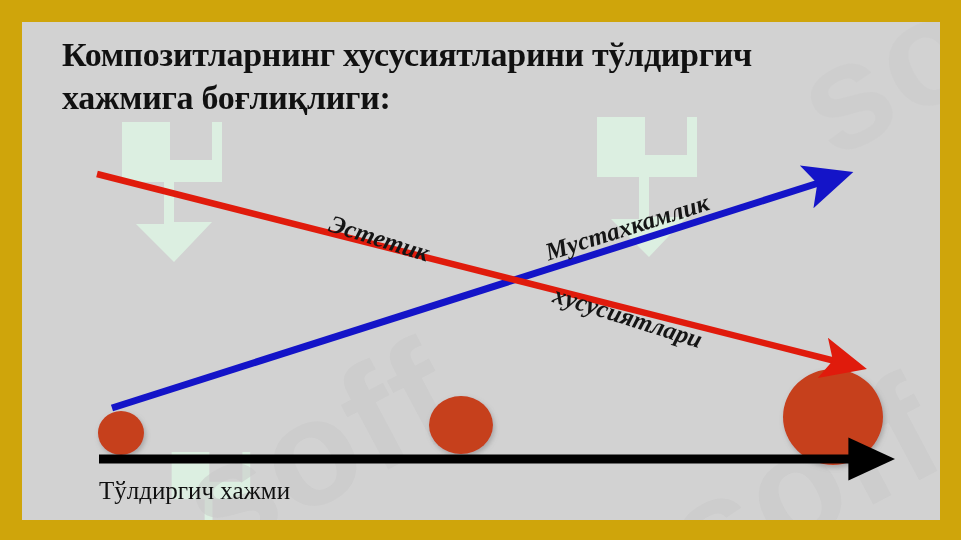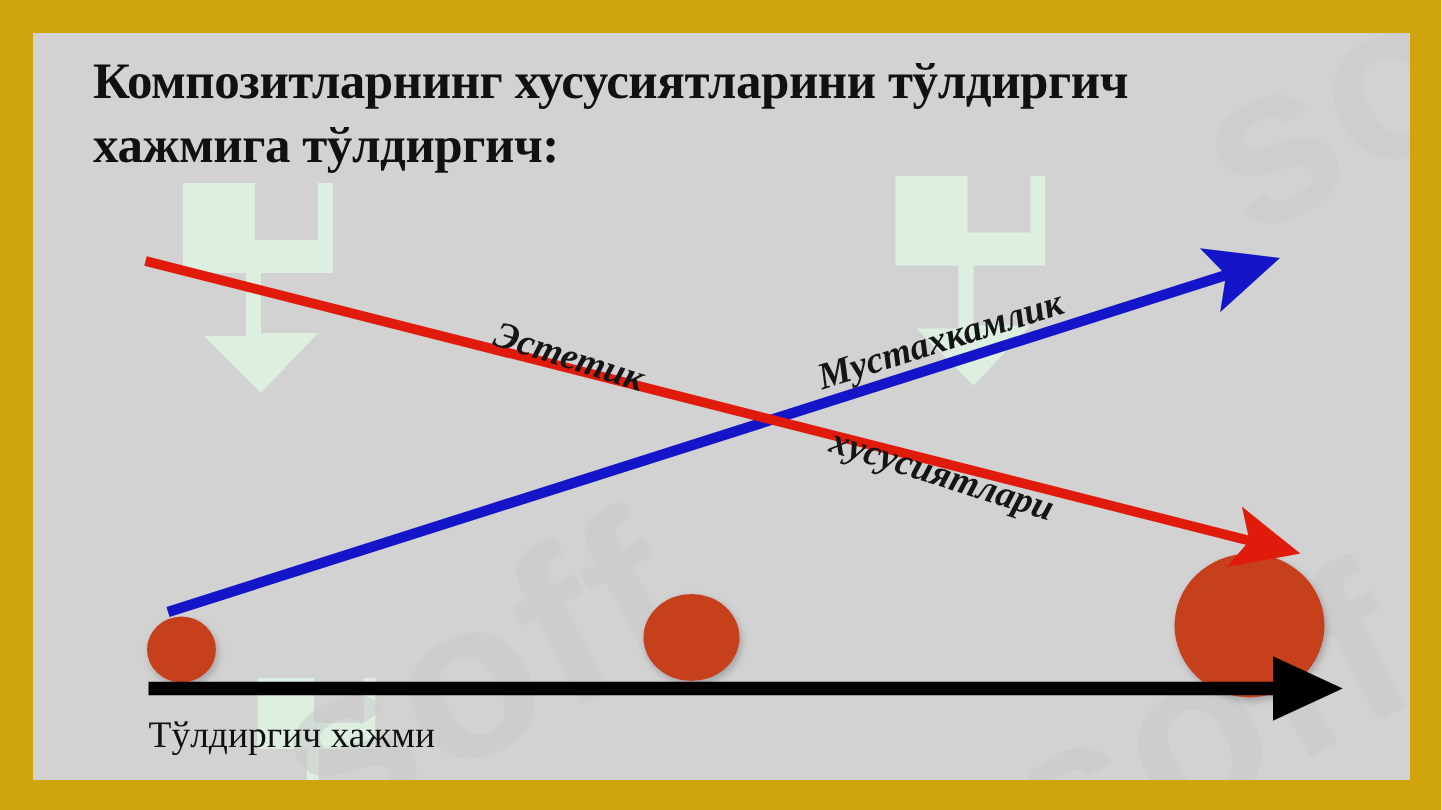--- a/index.html
+++ b/index.html
@@ -123,21 +123,21 @@
                  L62 140 L24 102 L52 102 L52 60 L10 60 Z" fill="#dcefe1"></path>
       </svg>
     </div>
 
     <div class="wm wm-text" style="left:155px; top:340px; font-size:150px; transform:rotate(-28deg); opacity:0.55;">soff</div>
     <div class="wm wm-text" style="left:640px; top:375px; font-size:150px; transform:rotate(-28deg); opacity:0.55;">soff</div>
     <div class="wm wm-text" style="left:770px; top:-60px; font-size:150px; transform:rotate(-28deg); opacity:0.35;">soff</div>
 
     <div id="title">
       <div>Композитларнинг хусусиятларини тўлдиргич</div>
-      <div>хажмига тўлдиргич:</div>
+      <div>хажмига боғлиқлиги:</div>
     </div>
 
     <svg id="diagram" viewBox="0 0 918 498">
       <defs>
         <marker id="ah-red" markerWidth="7" markerHeight="7" refX="3.2" refY="3.5" orient="auto" markerUnits="strokeWidth">
           <path d="M0,0.3 L7,3.5 L0,6.7 L1.6,3.5 Z" fill="#e01b0c"></path>
         </marker>
         <marker id="ah-blue" markerWidth="7" markerHeight="7" refX="3.2" refY="3.5" orient="auto" markerUnits="strokeWidth">
           <path d="M0,0.3 L7,3.5 L0,6.7 L1.6,3.5 Z" fill="#1414c8"></path>
         </marker>

